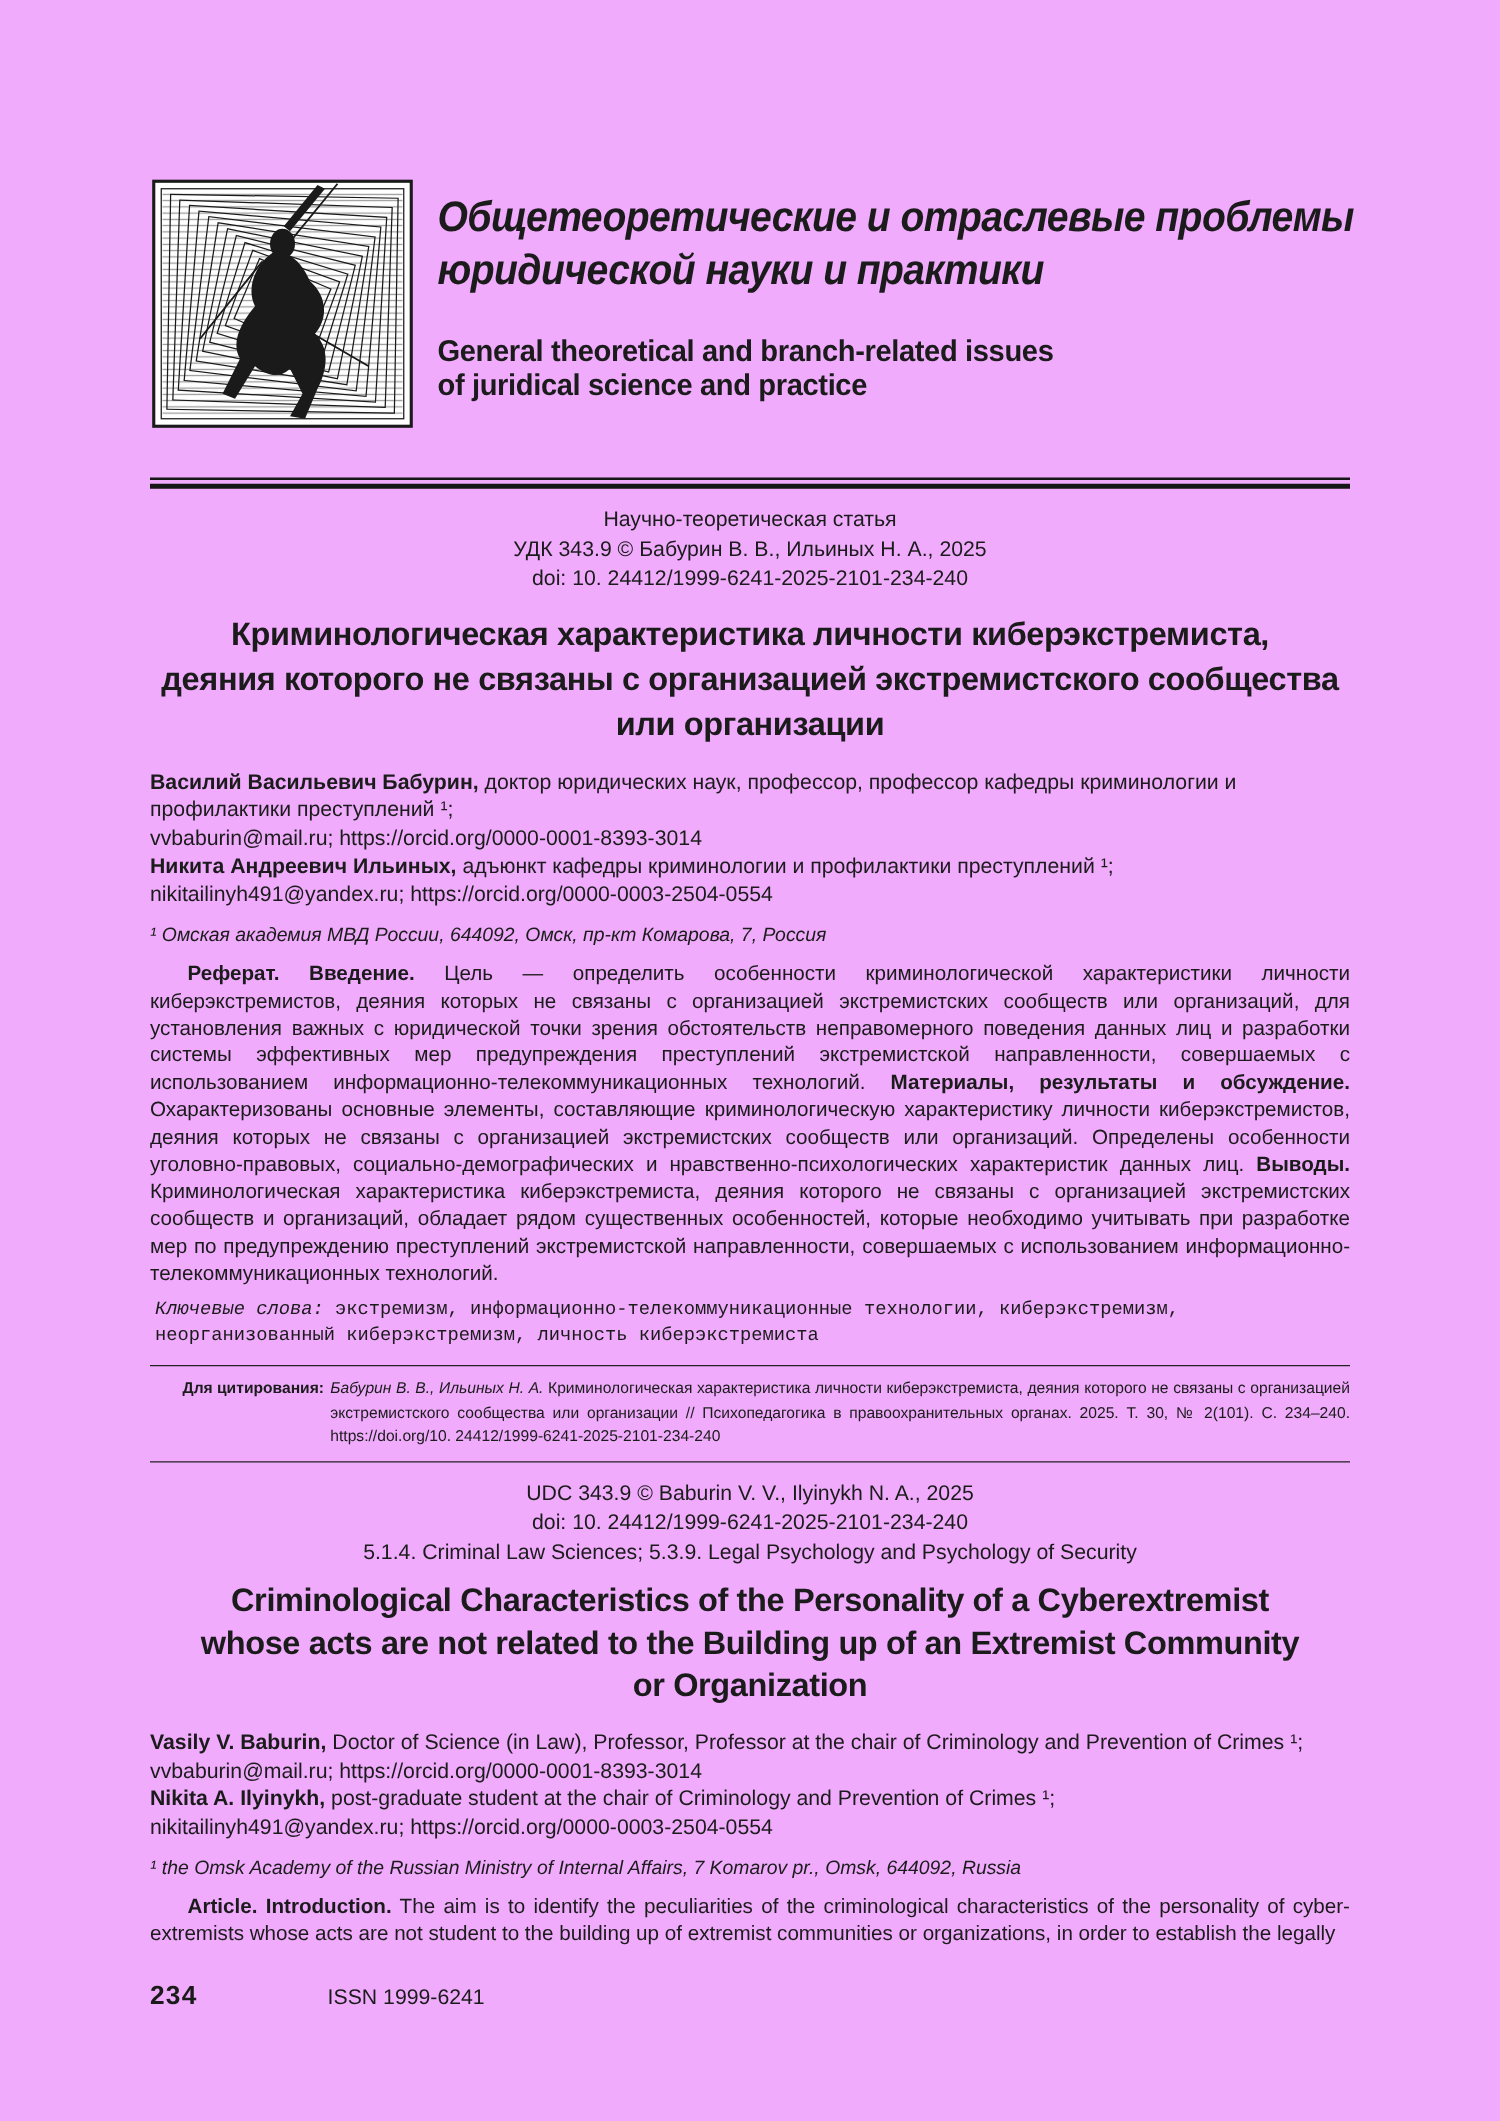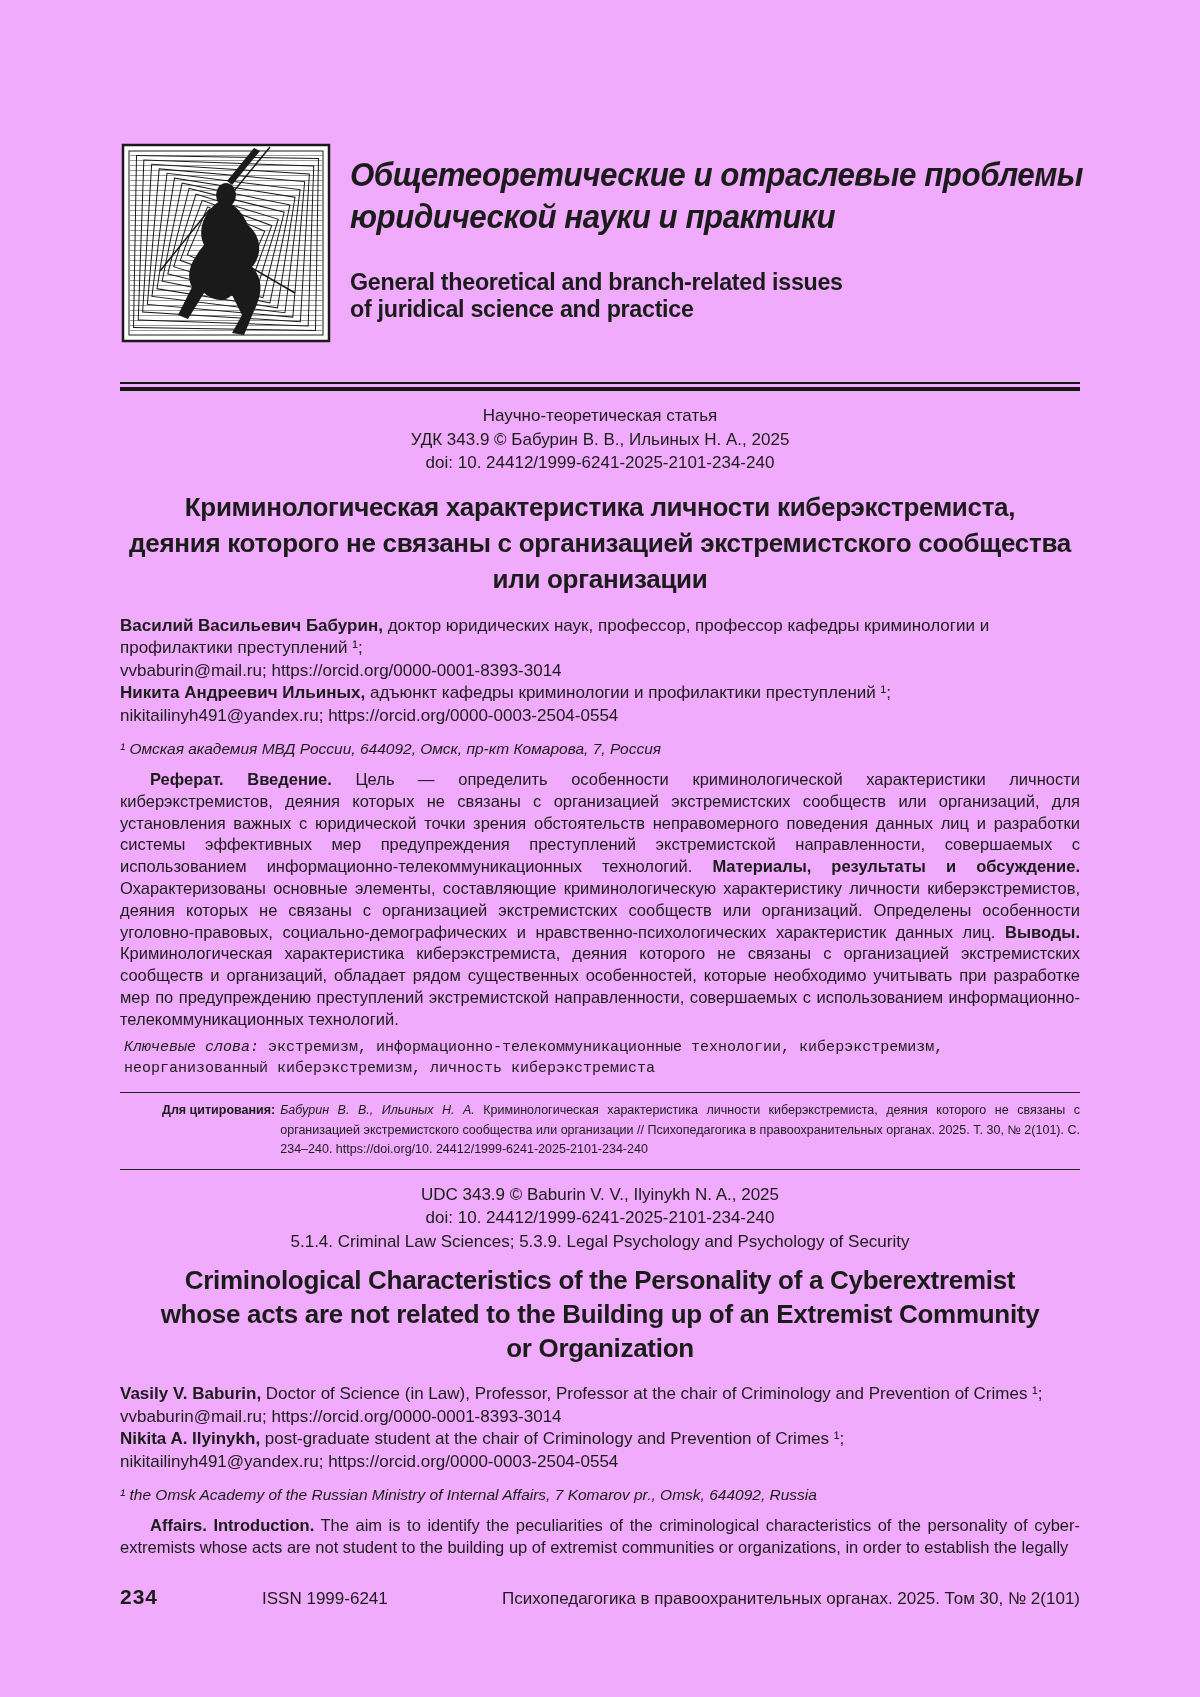--- a/index.html
+++ b/index.html
@@ -39,21 +39,21 @@
   
   .abstract { margin-top: 10px; font-size: 16.5px; line-height: 21.8px; text-align: justify; text-indent: 30px; }
   .inline-bold { font-weight: bold; }
   .keywords { margin-top: 6px; font-size: 15px; line-height: 21.8px; text-align: left; padding: 0 4px; font-family: Liberation Mono, monospace; }
   .keywords-label { font-style: italic; }
   
   .citation {
     margin-top: 12px; border-top: 1.5px solid #222; border-bottom: 1.5px solid #222;
     padding: 8px 0 9px 0; display: flex; font-size: 12.5px; line-height: 19.5px;
   }
-  .citation-label { font-weight: bold; white-space: nowrap; margin-left: 42px; margin-right: 5px; }
+  .citation-label { font-weight: bold; white-space: nowrap; margin-left: 26px; margin-right: 5px; }
   .citation-body { text-align: justify; }
   .citation-authors { font-style: italic; }
   
   .footer { position: absolute; left: 120px; right: 120px; bottom: 88px; display: flex; align-items: baseline; font-size: 17px; }
   .page-number { font-weight: bold; font-size: 21px; letter-spacing: 1px; }
   .issn { margin-left: 104px; }
   .journal-ref { margin-left: auto; }
 </style>
 </head>
 <body>
@@ -149,21 +149,20 @@
 
   <div class="authors">
     <div><span class="author-name">Vasily V. Baburin,</span><span> Doctor of Science (in Law), Professor, Professor at the chair of Criminology and Prevention of Crimes ¹;</span></div>
     <div>vvbaburin@mail.ru; https://orcid.org/0000-0001-8393-3014</div>
     <div><span class="author-name">Nikita A. Ilyinykh,</span><span> post-graduate student at the chair of Criminology and Prevention of Crimes ¹;</span></div>
     <div>nikitailinyh491@yandex.ru; https://orcid.org/0000-0003-2504-0554</div>
   </div>
 
   <div class="affiliation">¹ the Omsk Academy of the Russian Ministry of Internal Affairs, 7 Komarov pr., Omsk, 644092, Russia</div>
 
-  <div class="abstract"><span class="inline-bold">Affairs. Introduction.</span><span> The aim is to identify the peculiarities of the criminological characteristics of the personality of cyber-extremists whose acts are not student to the building up of extremist communities or organizations, in order to establish the legally</span></div>
+  <div class="abstract"><span class="inline-bold">Article. Introduction.</span><span> The aim is to identify the peculiarities of the criminological characteristics of the personality of cyber-extremists whose acts are not student to the building up of extremist communities or organizations, in order to establish the legally</span></div>
 
   <div class="footer">
     <span class="page-number">234</span>
     <span class="issn">ISSN 1999-6241</span>
-    <span class="journal-ref">Психопедагогика в правоохранительных органах. 2025. Том 30, № 2(101)</span>
   </div>
 
 </div>
 
 </body></html>

